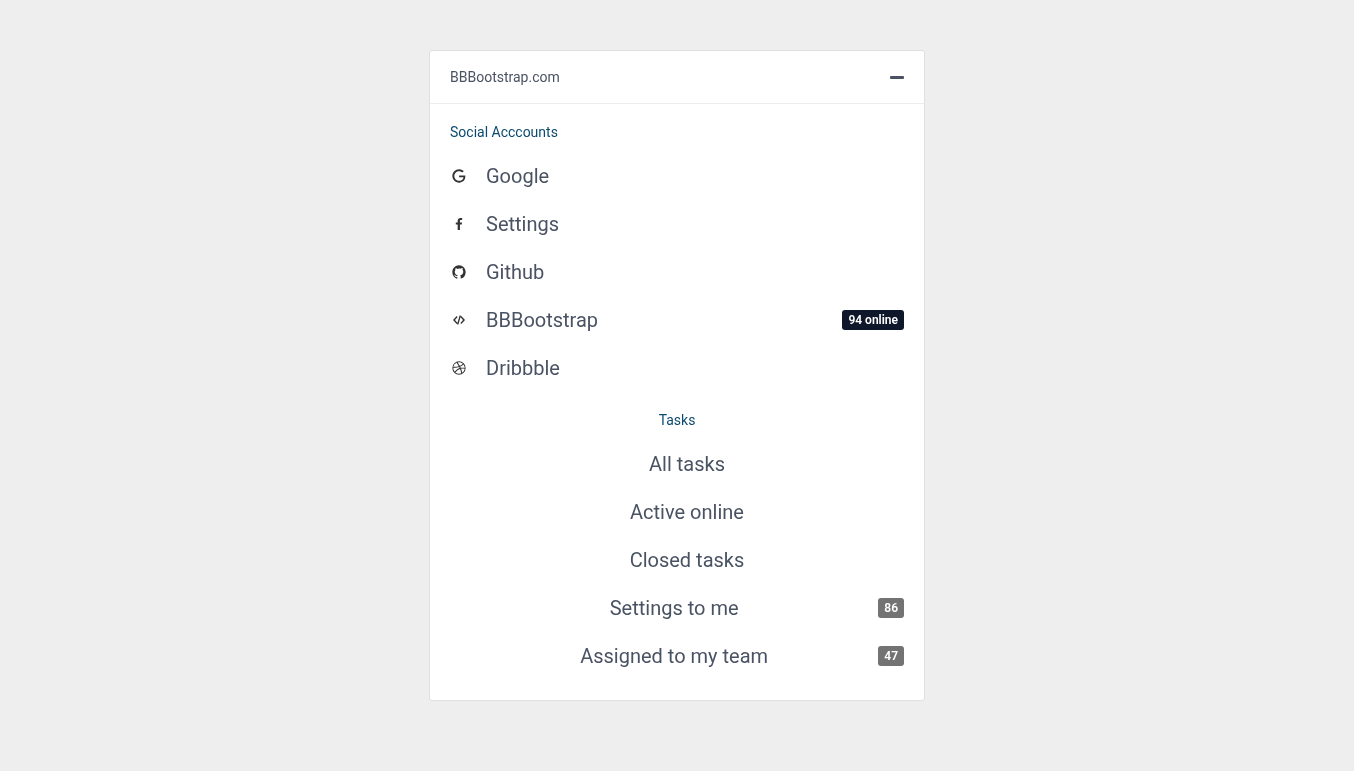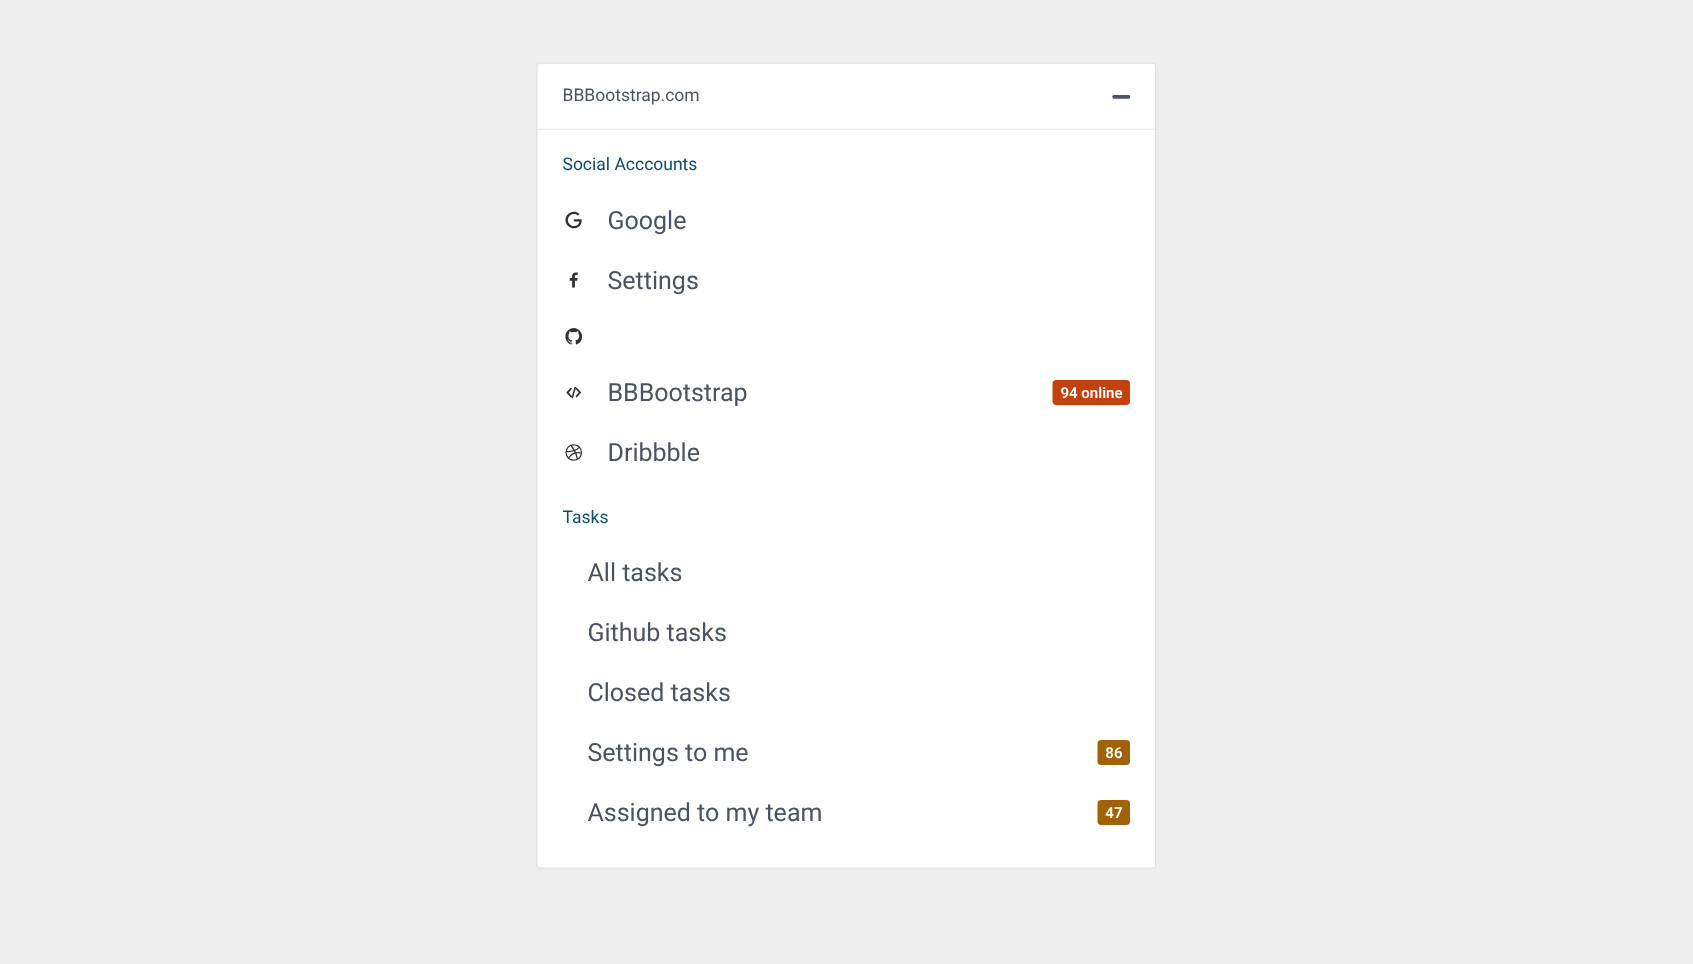--- a/index.html
+++ b/index.html
@@ -75,30 +75,31 @@
   margin-left: 18px;
   flex: 1;
 }
 .badge {
   font-size: 12px;
   font-weight: 600;
   padding: 3px 6px;
   border-radius: 3px;
   color: #fff;
 }
-.badge-green { background: #c2410c; }
-.badge-teal { background: #a16207; }
+.badge-green { background: #0f172a; }
+.badge-teal { background: #737373; }
 .tasks-list .list-item {
   padding-left: 20px;
 }
 .tasks-list .list-item .label {
   margin-left: 0;
 }
 .tasks-section {
   padding-top: 0;
+  text-align: center;
 }
 </style>
 </head>
 <body>
 
 <div class="container">
   <div class="card">
 
     <div class="card-header">
       <span class="card-title">BBBootstrap.com</span>
@@ -126,20 +127,21 @@
           </span>
           <span class="label">Settings</span>
         </li>
 
         <li class="list-item">
           <span class="icon">
             <svg viewBox="0 0 24 24">
                 <path d="M12 2C6.48 2 2 6.58 2 12.25c0 4.53 2.87 8.37 6.84 9.73.5.1.68-.22.68-.49 0-.24-.01-1.04-.01-1.89-2.78.62-3.37-1.22-3.37-1.22-.45-1.18-1.11-1.49-1.11-1.49-.91-.64.07-.62.07-.62 1 .07 1.53 1.06 1.53 1.06.89 1.57 2.34 1.12 2.91.85.09-.66.35-1.12.63-1.38-2.22-.26-4.56-1.14-4.56-5.07 0-1.12.39-2.03 1.03-2.75-.1-.26-.45-1.3.1-2.71 0 0 .84-.28 2.75 1.05A9.32 9.32 0 0 1 12 6.84c.85 0 1.71.12 2.51.34 1.91-1.33 2.75-1.05 2.75-1.05.55 1.41.2 2.45.1 2.71.64.72 1.03 1.63 1.03 2.75 0 3.94-2.34 4.81-4.57 5.06.36.32.68.94.68 1.9 0 1.38-.01 2.49-.01 2.83 0 .27.18.6.69.49A10.27 10.27 0 0 0 22 12.25C22 6.58 17.52 2 12 2z"></path>
               </svg>
           </span>
+          <span class="label">Github</span>
         </li>
 
         <li class="list-item">
           <span class="icon">
             <svg viewBox="0 0 24 24">
                 <path d="M8.5 18 3 12l5.5-6 1.4 1.5L6 12l3.9 4.5L8.5 18zm7 0-1.4-1.5L18 12l-3.9-4.5L15.5 6 21 12l-5.5 6zM11 19l-1.9-.5L13 5l1.9.5L11 19z"></path>
               </svg>
           </span>
           <span class="label">BBBootstrap</span>
           <span class="badge badge-green">94 online</span>
@@ -159,21 +161,21 @@
 
     <div class="section tasks-section">
       <div class="section-heading">Tasks</div>
       <ul class="list tasks-list">
 
         <li class="list-item">
           <span class="label">All tasks</span>
         </li>
 
         <li class="list-item">
-          <span class="label">Github tasks</span>
+          <span class="label">Active online</span>
         </li>
 
         <li class="list-item">
           <span class="label">Closed tasks</span>
         </li>
 
         <li class="list-item">
           <span class="label">Settings to me</span>
           <span class="badge badge-teal">86</span>
         </li>

